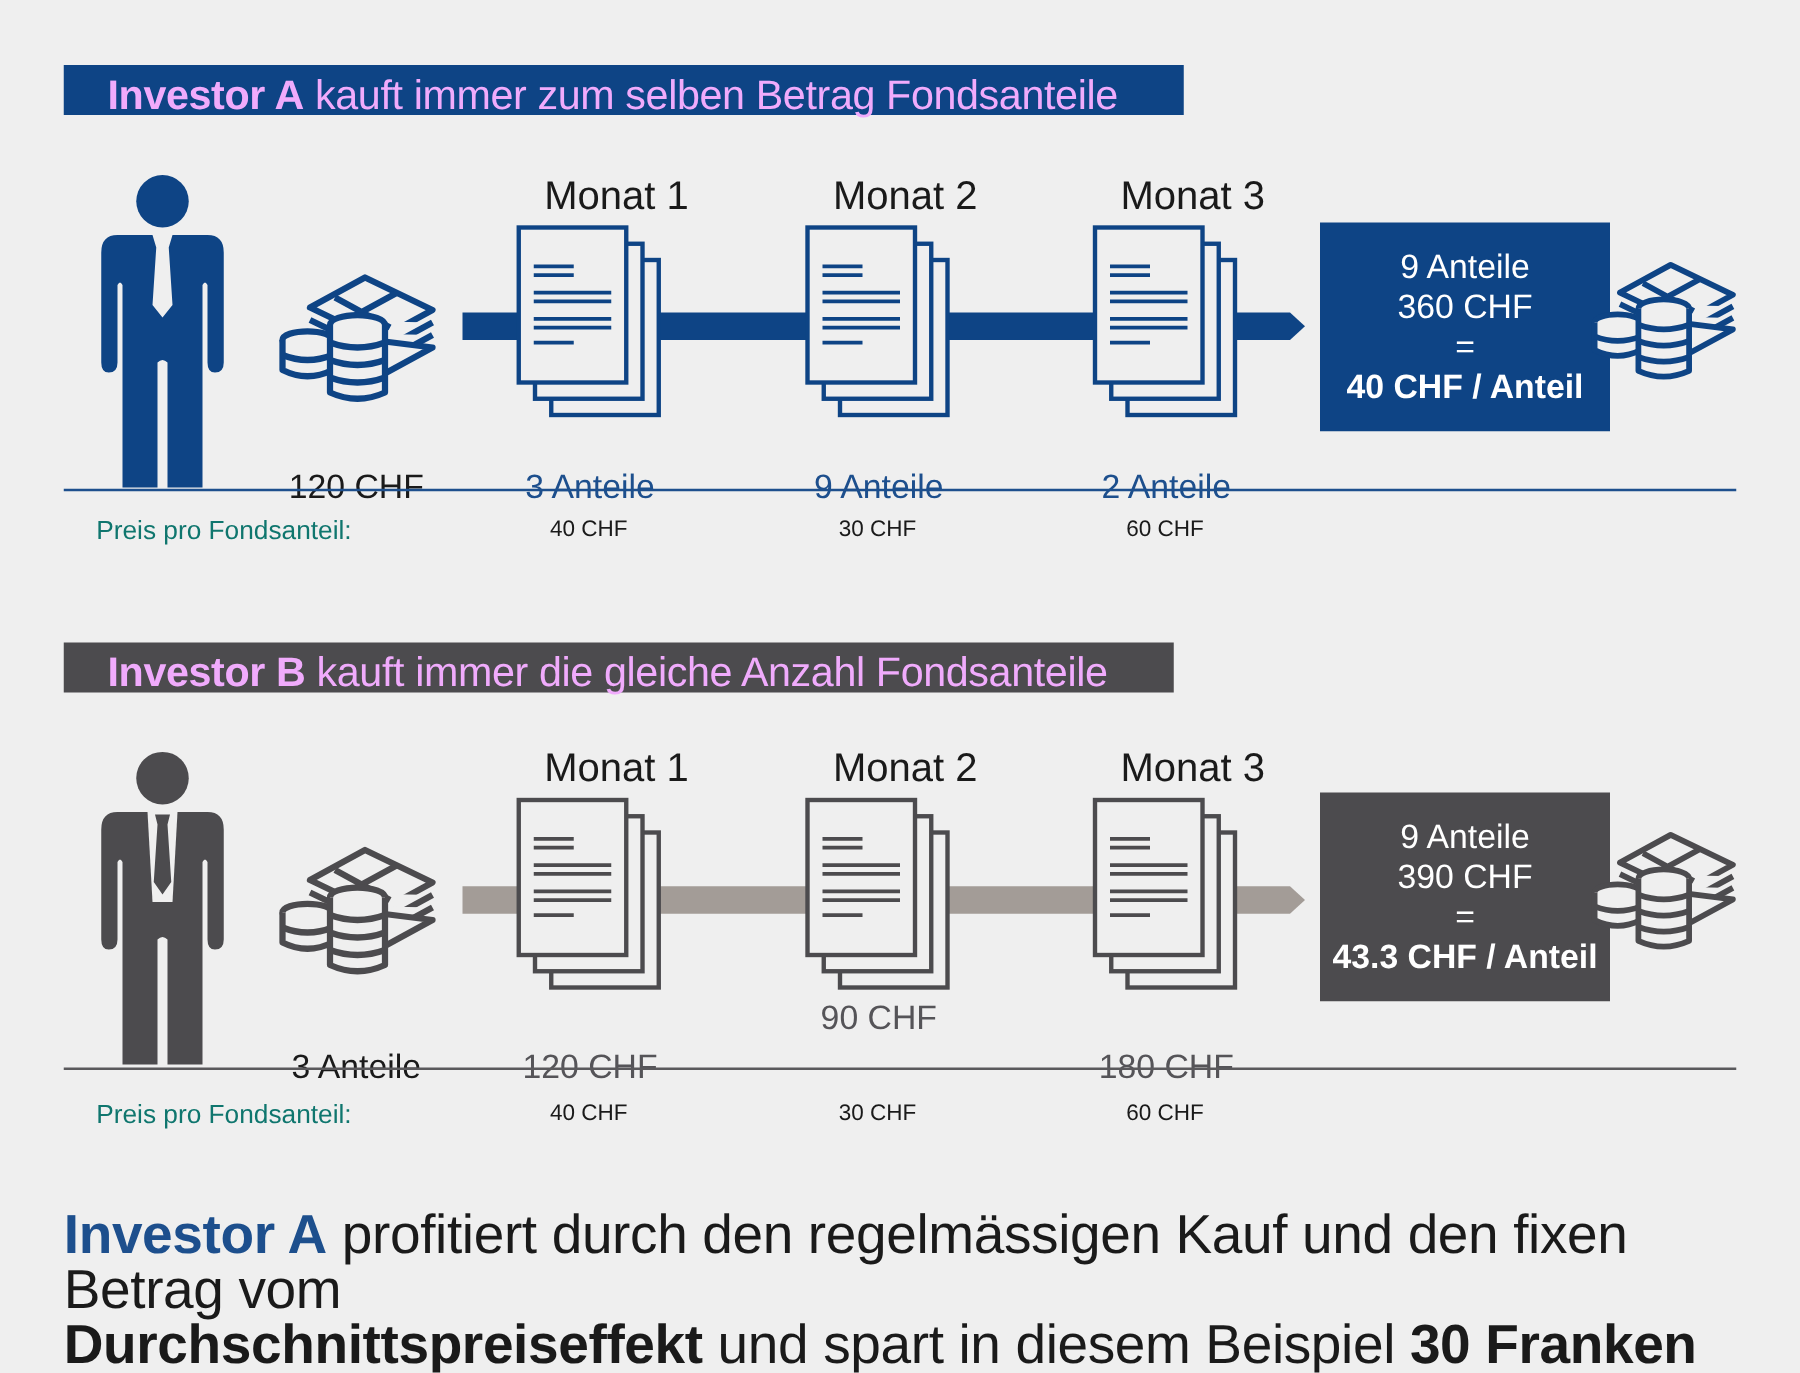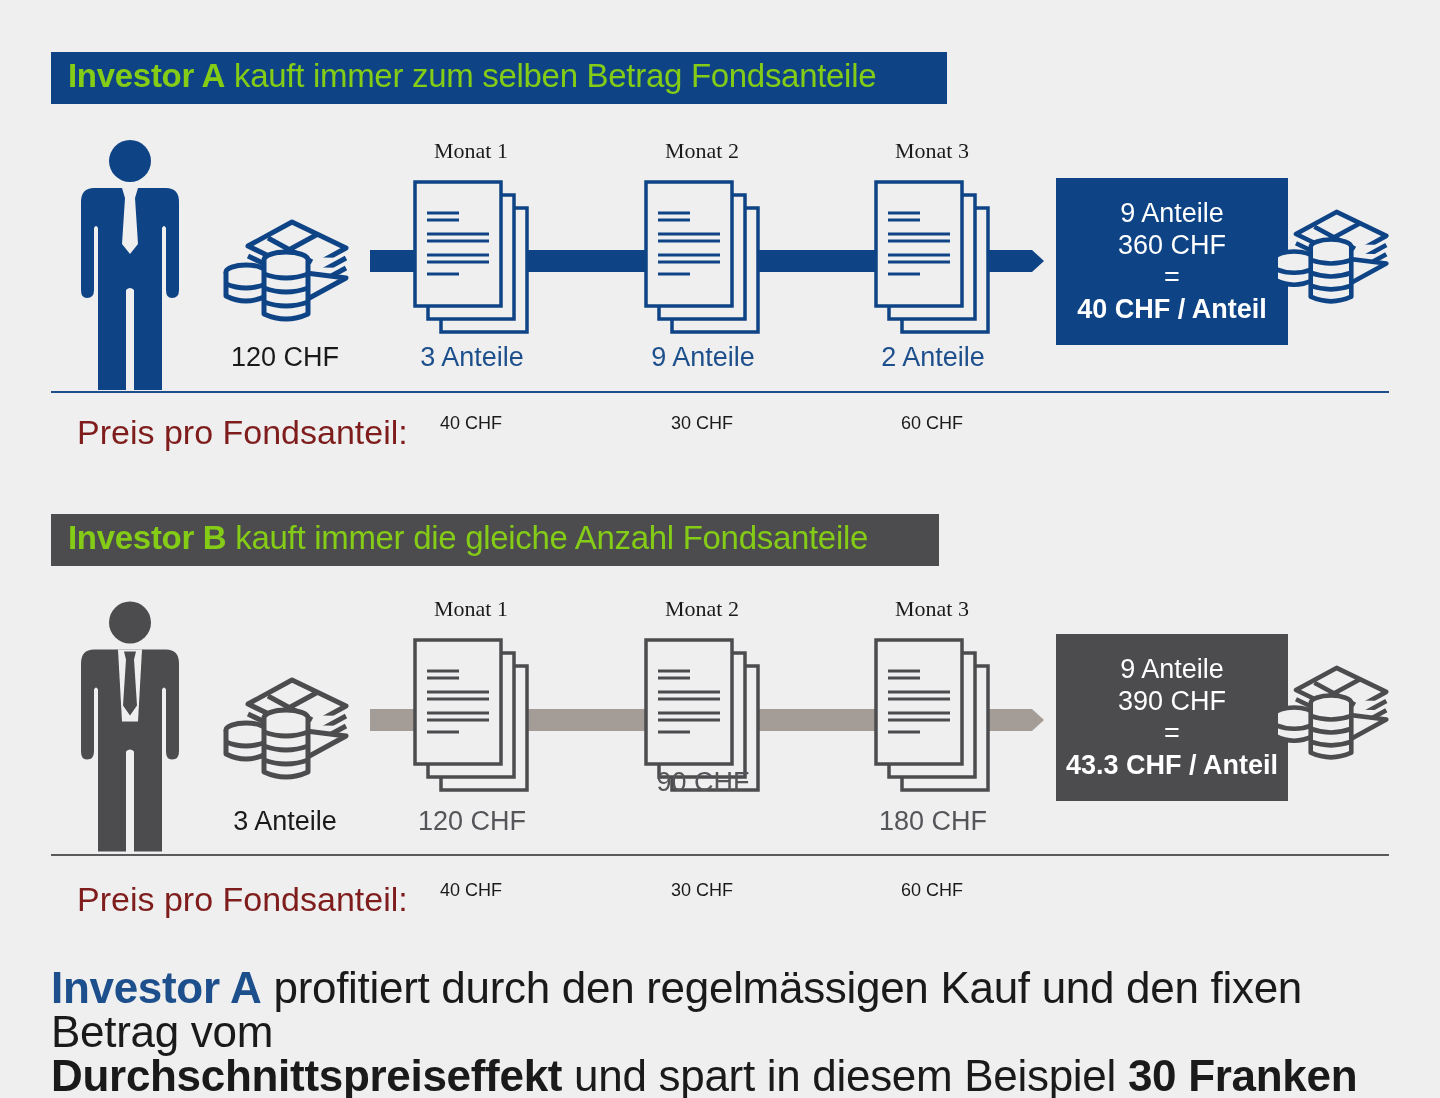--- a/index.html
+++ b/index.html
@@ -1,32 +1,32 @@
 <!DOCTYPE html>
 <html><head>
 <meta charset="utf-8">
 <style>
   html, body { margin: 0; padding: 0; }
   body {
     width: 1440px; height: 1098px; background: #efefef; position: relative; overflow: hidden;
     font-family: "Liberation Sans", "DejaVu Sans", sans-serif; color: #1a1a1a;
   }
   .banner {
-    position: absolute; left: 51px; height: 52px; color: #84cc16;
-    font-size: 33px; line-height: 48px; padding-left: 17px; box-sizing: border-box;
+    position: absolute; left: 51px; height: 40px; color: #f0abfc;
+    font-size: 33px; line-height: 48px; padding-left: 35px; box-sizing: border-box;
     white-space: nowrap; letter-spacing: -0.3px;
   }
   .banner b { font-weight: bold; }
   .banner-a { top: 52px; width: 896px; background: #0e4485; }
   .banner-b { top: 514px; width: 888px; background: #4c4b4e; }
-  .month-label { position: absolute; width: 160px; text-align: center; font-size: 22px; color: #1a1a1a; font-family: Liberation Serif, serif; }
-  .value-label { position: absolute; width: 190px; text-align: center; font-size: 27px; }
+  .month-label { position: absolute; width: 160px; text-align: right; font-size: 32px; color: #1a1a1a; }
+  .value-label { position: absolute; width: 190px; text-align: center; font-size: 27px; margin-top: 32px; }
   .blue { color: #1d4f8d; }
   .grey { color: #555458; }
-  .price-row { position: absolute; font-size: 34px; color: #7f1d1d; }
+  .price-row { position: absolute; font-size: 21px; color: #0f766e; }
   .price-val { position: absolute; width: 160px; text-align: center; font-size: 18px; color: #1a1a1a; }
   .baseline { position: absolute; left: 51px; width: 1338px; height: 2px; }
   .summary-box {
     position: absolute; left: 1056px; width: 232px; color: #fff; text-align: center;
     font-size: 27px; line-height: 32px; box-sizing: border-box; padding-top: 19px;
   }
   .summary-box .result { font-weight: bold; font-size: 27px; margin-top: 0px; white-space: nowrap; }
   .conclusion {
     position: absolute; left: 51px; top: 966px; font-size: 44px; line-height: 44px; color: #1a1a1a;
     letter-spacing: -0.3px;

